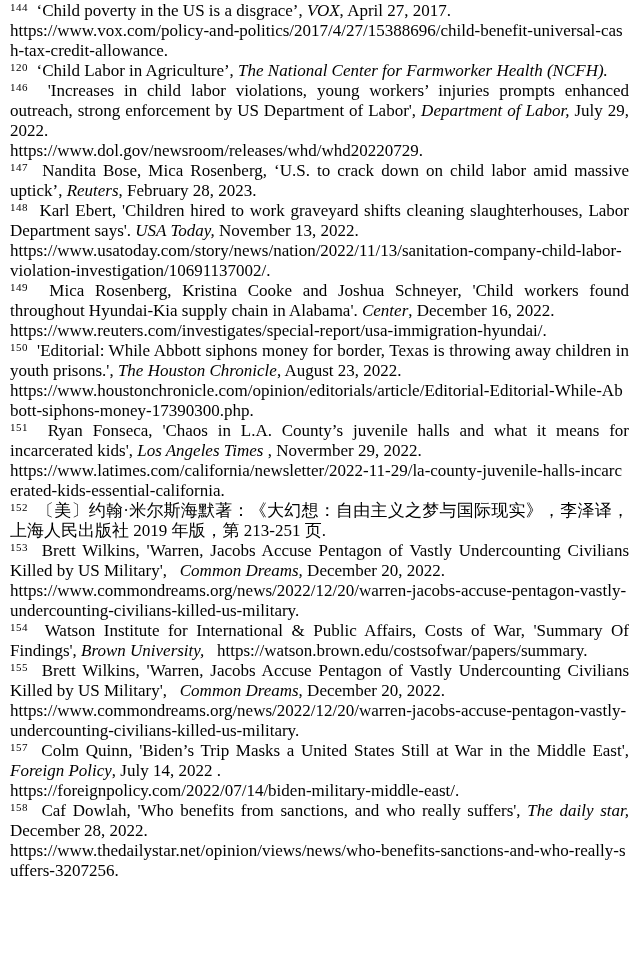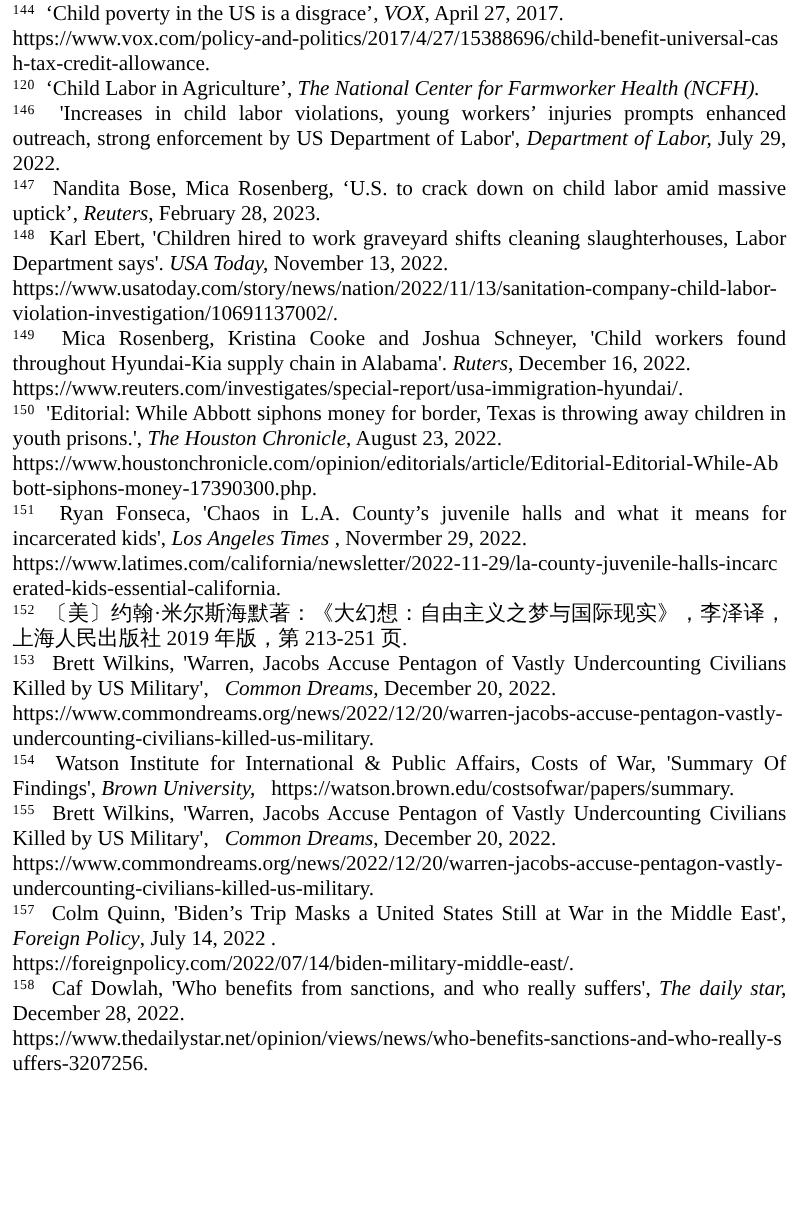--- a/index.html
+++ b/index.html
@@ -40,24 +40,24 @@
     display: block;
     word-break: break-all;
   }
 </style>
 </head>
 <body>
 
 <div class="page">
     <p class="fn"><sup class="fn-num">144</sup>  <span class="rm">‘Child poverty in the US is a disgrace’, </span><span class="it">VOX</span><span class="rm">, April 27, 2017.</span><span class="url">https://www.vox.com/policy-and-politics/2017/4/27/15388696/child-benefit-universal-cash-tax-credit-allowance.</span></p>
     <p class="fn"><sup class="fn-num">120</sup>  <span class="rm">‘Child Labor in Agriculture’, </span><span class="it">The National Center for Farmworker Health (NCFH).</span></p>
-    <p class="fn"><sup class="fn-num">146</sup>  <span class="rm">'Increases in child labor violations, young workers’ injuries prompts enhanced outreach, strong enforcement by US Department of Labor', </span><span class="it">Department of Labor,</span><span class="rm"> July 29, 2022.</span></p>
+    <p class="fn"><sup class="fn-num">146</sup>  <span class="rm">'Increases in child labor violations, young workers’ injuries prompts enhanced outreach, strong enforcement by US Department of Labor', </span><span class="it">Department of Labor,</span><span class="rm"> July 29, 2022.</span><span class="url">https://www.dol.gov/newsroom/releases/whd/whd20220729.</span></p>
     <p class="fn"><sup class="fn-num">147</sup>  <span class="rm">Nandita Bose, Mica Rosenberg, ‘U.S. to crack down on child labor amid massive uptick’, </span><span class="it">Reuters</span><span class="rm">, February 28, 2023.</span></p>
     <p class="fn"><sup class="fn-num">148</sup>  <span class="rm">Karl Ebert, 'Children hired to work graveyard shifts cleaning slaughterhouses, Labor Department says'. </span><span class="it">USA Today,</span><span class="rm"> November 13, 2022.</span><span class="url">https://www.usatoday.com/story/news/nation/2022/11/13/sanitation-company-child-labor-violation-investigation/10691137002/.</span></p>
-    <p class="fn"><sup class="fn-num">149</sup>  <span class="rm">Mica Rosenberg, Kristina Cooke and Joshua Schneyer, 'Child workers found throughout Hyundai-Kia supply chain in Alabama'. </span><span class="it">Ruters</span><span class="rm">, December 16, 2022.</span><span class="url">https://www.reuters.com/investigates/special-report/usa-immigration-hyundai/.</span></p>
+    <p class="fn"><sup class="fn-num">149</sup>  <span class="rm">Mica Rosenberg, Kristina Cooke and Joshua Schneyer, 'Child workers found throughout Hyundai-Kia supply chain in Alabama'. </span><span class="it">Center</span><span class="rm">, December 16, 2022.</span><span class="url">https://www.reuters.com/investigates/special-report/usa-immigration-hyundai/.</span></p>
     <p class="fn"><sup class="fn-num">150</sup>  <span class="rm">'Editorial: While Abbott siphons money for border, Texas is throwing away children in youth prisons.', </span><span class="it">The Houston Chronicle</span><span class="rm">, August 23, 2022.</span><span class="url">https://www.houstonchronicle.com/opinion/editorials/article/Editorial-Editorial-While-Abbott-siphons-money-17390300.php.</span></p>
     <p class="fn"><sup class="fn-num">151</sup>  <span class="rm">Ryan Fonseca, 'Chaos in L.A. County’s juvenile halls and what it means for incarcerated kids', </span><span class="it">Los Angeles Times</span><span class="rm"> , Novermber 29, 2022.</span><span class="url">https://www.latimes.com/california/newsletter/2022-11-29/la-county-juvenile-halls-incarcerated-kids-essential-california.</span></p>
     <p class="fn"><sup class="fn-num">152</sup>  <span class="rm">〔美〕约翰·米尔斯海默著：《大幻想：自由主义之梦与国际现实》，李泽译，上海人民出版社 2019 年版，第 213-251 页.</span></p>
     <p class="fn"><sup class="fn-num">153</sup>  <span class="rm">Brett Wilkins, 'Warren, Jacobs Accuse Pentagon of Vastly Undercounting Civilians Killed by US Military',   </span><span class="it">Common Dreams,</span><span class="rm"> December 20, 2022.</span><span class="url">https://www.commondreams.org/news/2022/12/20/warren-jacobs-accuse-pentagon-vastly-undercounting-civilians-killed-us-military.</span></p>
     <p class="fn"><sup class="fn-num">154</sup>  <span class="rm">Watson Institute for International &amp; Public Affairs, Costs of War, 'Summary Of Findings', </span><span class="it">Brown University,</span><span class="rm">   https://watson.brown.edu/costsofwar/papers/summary.</span></p>
     <p class="fn"><sup class="fn-num">155</sup>  <span class="rm">Brett Wilkins, 'Warren, Jacobs Accuse Pentagon of Vastly Undercounting Civilians Killed by US Military',   </span><span class="it">Common Dreams</span><span class="rm">, December 20, 2022.</span><span class="url">https://www.commondreams.org/news/2022/12/20/warren-jacobs-accuse-pentagon-vastly-undercounting-civilians-killed-us-military.</span></p>
     <p class="fn"><sup class="fn-num">157</sup>  <span class="rm">Colm Quinn, 'Biden’s Trip Masks a United States Still at War in the Middle East', </span><span class="it">Foreign Policy</span><span class="rm">, July 14, 2022 .</span><span class="url">https://foreignpolicy.com/2022/07/14/biden-military-middle-east/.</span></p>
     <p class="fn"><sup class="fn-num">158</sup>  <span class="rm">Caf Dowlah, 'Who benefits from sanctions, and who really suffers', </span><span class="it">The daily star,</span><span class="rm"> December 28, 2022.</span><span class="url">https://www.thedailystar.net/opinion/views/news/who-benefits-sanctions-and-who-really-suffers-3207256.</span></p>
   </div>
 

